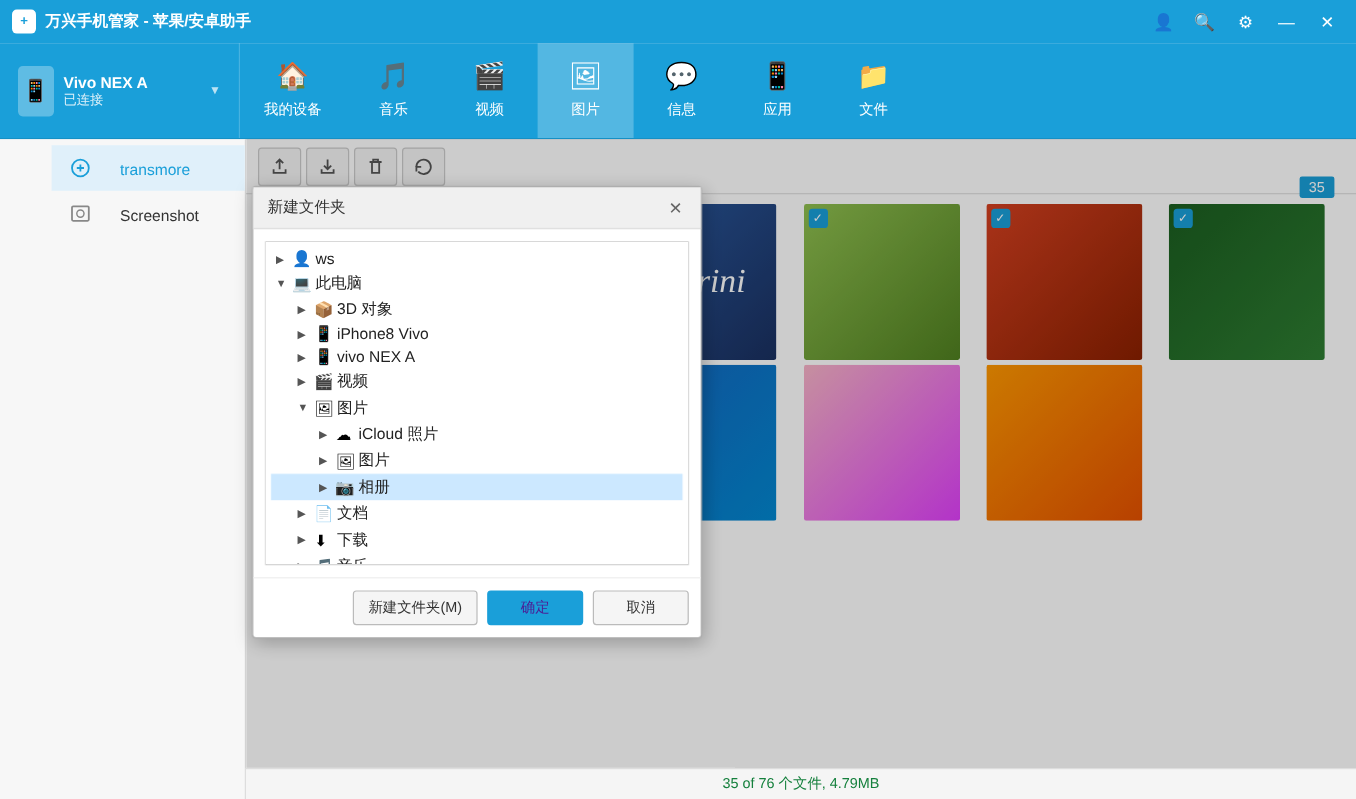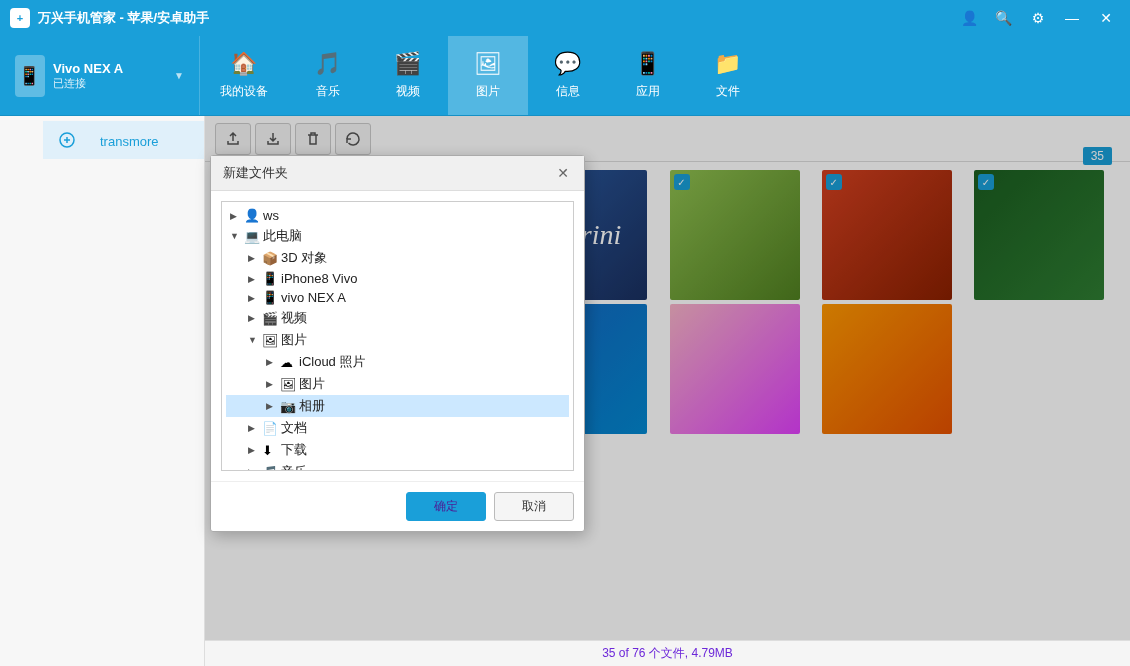--- a/index.html
+++ b/index.html
@@ -173,21 +173,21 @@
 
     
     #statusbar {
       height: 26px;
       background: #f5f5f5;
       border-top: 1px solid #ddd;
       display: flex;
       align-items: center;
       justify-content: center;
       font-size: 12px;
-      color: #6d28d9;
+      color: #15803d;
     }
 
     
     #dialog-overlay {
       position: fixed;
       top: 116px; left: 205px;
       width: calc(1130px - 205px);
       height: calc(666px - 116px - 26px);
       background: rgba(0,0,0,0.2);
       z-index: 100;
@@ -338,20 +338,27 @@
 <div id="main">
 
   <div id="sidebar">
     <div class="sidebar-item active">
       <svg class="s-icon" viewBox="0 0 18 18" fill="#1a9fd9">
           <circle cx="9" cy="9" r="7" fill="none" stroke="#1a9fd9" stroke-width="1.5"></circle>
           <path d="M6 9h6M9 6v6" stroke="#1a9fd9" stroke-width="1.5"></path>
         </svg>
       <span>transmore</span>
     </div>
+    <div class="sidebar-item">
+      <svg class="s-icon" viewBox="0 0 18 18" fill="none">
+          <rect x="2" y="3" width="14" height="12" rx="1" stroke="#888" stroke-width="1.5"></rect>
+          <circle cx="9" cy="9" r="3" stroke="#888" stroke-width="1.2"></circle>
+        </svg>
+      <span>Screenshot</span>
+    </div>
   </div>
 
   <div id="content-area">
 
     <div id="toolbar">
       <div class="toolbar-btn" title="导出">
         <svg width="16" height="16" viewBox="0 0 16 16">
             <path d="M3 10v3h10v-3M8 2v8M5 5l3-3 3 3" stroke="#555" stroke-width="1.5" fill="none"></path>
           </svg>
       </div>
@@ -513,16 +520,17 @@
       </div>
 
       <div class="tree-item" style="padding-left:22px;">
         <span class="tree-arrow">▶</span>
         <span class="tree-icon">🎵</span>
         <span class="tree-label">音乐</span>
       </div>
     </div>
   </div>
   <div id="dialog-buttons">
+    <button class="dlg-btn">新建文件夹(M)</button>
     <button class="dlg-btn primary">确定</button>
     <button class="dlg-btn">取消</button>
   </div>
 </div>
 
 </body></html>

